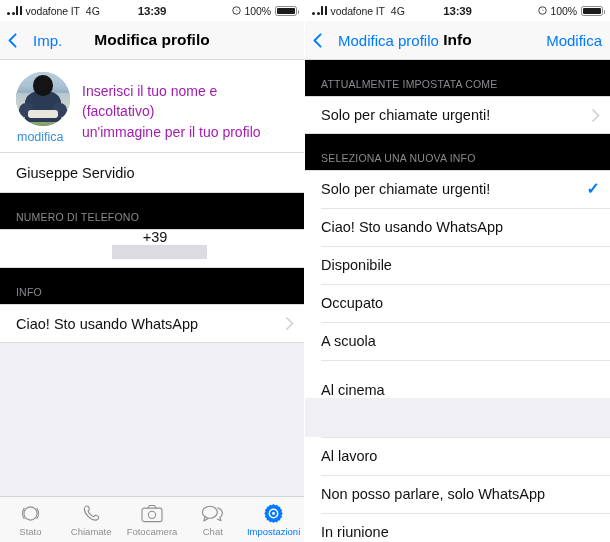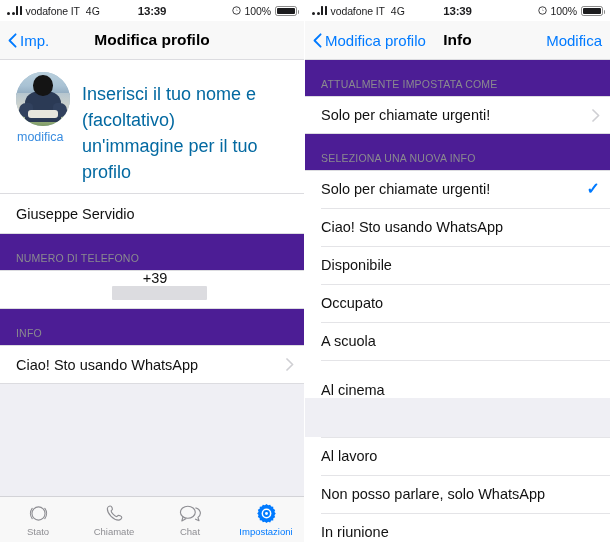--- a/index.html
+++ b/index.html
@@ -69,21 +69,21 @@
     background: #f8f8f8;
     border-bottom: 1px solid #dcdce0;
     display: flex;
     align-items: center;
     padding: 0 8px;
     position: relative;
   }
   .nav-back {
     display: flex; align-items: center;
     color: #007aff; font-size: 15px;
-    gap: 3px;
+    gap: 16px;
     white-space: nowrap;
     z-index: 2;
   }
   .chev-left {
     width: 9px; height: 15px; display:block;
   }
   .nav-title {
     position: absolute; left: 0; right: 0;
     text-align: center;
     font-size: 15.5px; font-weight: bold; color: #000;
@@ -94,21 +94,21 @@
     margin-left: auto; color: #007aff; font-size: 15px; z-index: 2;
     white-space: nowrap;
   }
 
   
   .section-header {
     font-size: 10.5px;
     color: #8a8a8f;
     letter-spacing: 0.2px;
     padding: 18px 16px 6px 16px;
-    background: #4c1d95;
+    background: #000000;
   }
   .cell {
     background: #ffffff;
     min-height: 38px;
     display: flex; align-items: center;
     padding: 0 10px 0 16px;
     font-size: 14.5px;
     color: #111;
     position: relative;
   }
@@ -158,21 +158,21 @@
     background:#31415e; border-radius:50% 30% 20% 40%; }
   .av-arm-r { position:absolute; right:6%; bottom:16%; width:26%; height:26%;
     background:#31415e; border-radius:30% 50% 40% 20%; }
   .av-obj { position:absolute; left:22%; bottom:14%; width:56%; height:16%;
     background:#e8e6dd; border-radius:3px; }
   .avatar-edit {
     color: #3a8de0; font-size: 12.5px; margin-top: 4px; display:block;
     padding-left: 1px;
   }
   .profile-hint {
-    font-size: 18px; color: #0369a1; line-height: 1.45;
+    font-size: 14px; color: #a21caf; line-height: 1.45;
     padding-top: 9px; padding-left: 6px;
   }
 
   
   .tabbar {
     position: absolute; left: 0; right: 0; bottom: 0;
     height: 46px;
     background: #f8f8f8;
     border-top: 1px solid #d3d3d7;
     display: flex;
@@ -289,20 +289,30 @@
       <div class="tab">
         <span class="ico">
           <svg width="21" height="21" viewBox="0 0 24 24">
               <path d="M7.2 3.4c1 0 1.4.5 1.9 1.8.5 1.3.7 1.9.3 2.4-.4.5-1.1.8-1.2 1.4-.1.8 1 2.7 2.4 4.1 1.4 1.4 3.3 2.5 4.1 2.4.6-.1.9-.8 1.4-1.2.5-.4 1.1-.2 2.4.3 1.3.5 1.8.9 1.8 1.9 0 1.3-1.9 3.1-3.6 3.1-3 0-6.3-2-8.6-4.3C5.8 13 3.8 9.7 3.8 6.7c0-1.7 1.8-3.3 3.4-3.3z" fill="none" stroke="#8e8e93" stroke-width="1.3" stroke-linejoin="round"></path>
             </svg>
         </span>
         <span>Chiamate</span>
       </div>
       <div class="tab">
         <span class="ico">
+          <svg width="22" height="21" viewBox="0 0 26 22">
+              <rect x="1.2" y="4.6" width="23.6" height="16" rx="2.6" fill="none" stroke="#8e8e93" stroke-width="1.3"></rect>
+              <path d="M8.4 4.6 L10 1.6 L16 1.6 L17.6 4.6" fill="none" stroke="#8e8e93" stroke-width="1.3" stroke-linejoin="round"></path>
+              <circle cx="13" cy="12.6" r="4.3" fill="none" stroke="#8e8e93" stroke-width="1.3"></circle>
+            </svg>
+        </span>
+        <span>Fotocamera</span>
+      </div>
+      <div class="tab">
+        <span class="ico">
           <svg width="23" height="21" viewBox="0 0 26 22">
               <ellipse cx="10" cy="9.6" rx="8.4" ry="6.8" fill="none" stroke="#8e8e93" stroke-width="1.3"></ellipse>
               <path d="M4.6 14.6 L3.2 19.4 L8.2 16.6" fill="none" stroke="#8e8e93" stroke-width="1.3" stroke-linejoin="round"></path>
               <path d="M18.6 4.6 A7.4 6.2 0 0 1 21.4 15.4 L22.6 19.2 L18.2 17.2" fill="none" stroke="#8e8e93" stroke-width="1.3" stroke-linejoin="round"></path>
             </svg>
         </span>
         <span>Chat</span>
       </div>
       <div class="tab active">
         <span class="ico">

